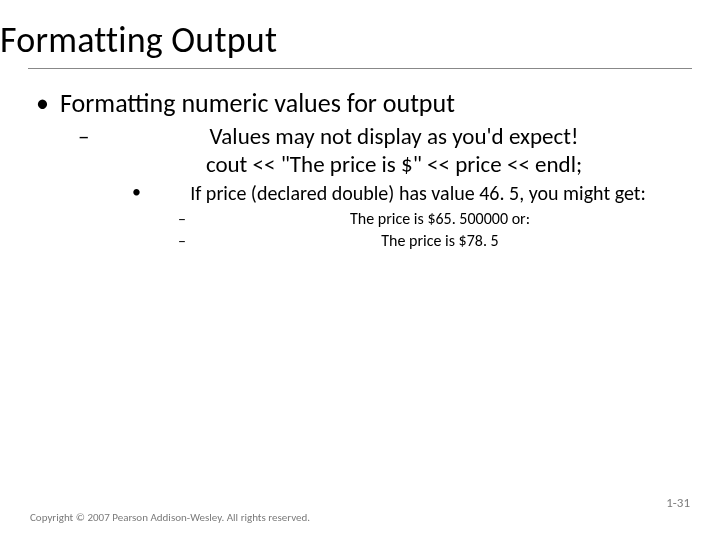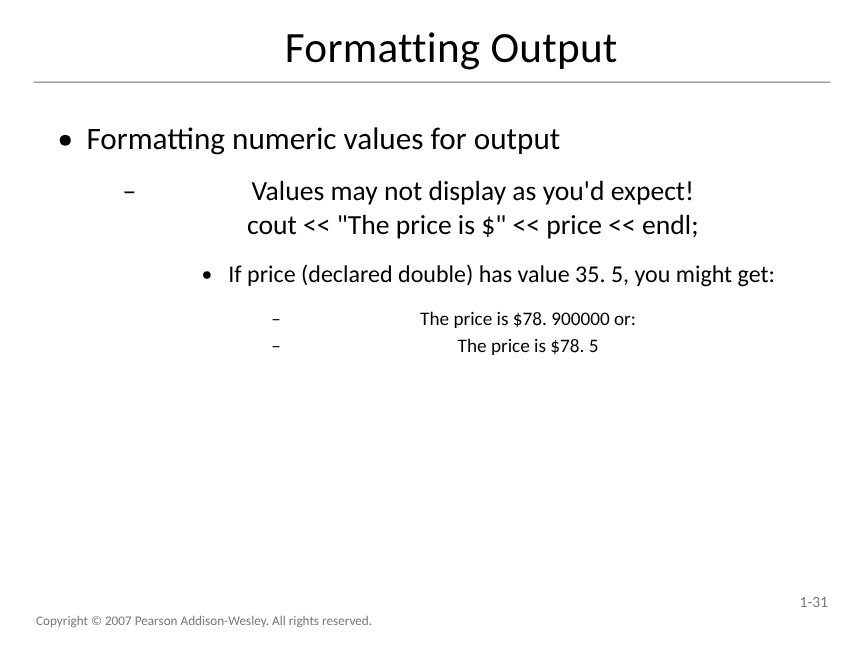--- a/index.html
+++ b/index.html
@@ -12,40 +12,39 @@
     color: #000;
     overflow: hidden;
   }
   .slide {
     position: relative;
     width: 720px;
     height: 540px;
     box-sizing: border-box;
   }
   .title {
-    text-align: center;
+    text-align: left;
     font-size: 36px;
     font-weight: 400;
     padding-top: 18px;
     padding-bottom: 6px;
     letter-spacing: 0.2px;
-    margin-left: 32px;
   }
   .title-rule {
     border: none;
     border-top: 1px solid #888;
     margin: 0 28px 10px 28px;
   }
   .content {
     padding: 8px 36px 0 36px;
   }
   ul {
     list-style: none;
     padding: 0;
-    margin: 12px;
+    margin: 0;
   }
   li {
     position: relative;
   }
   
   .lvl1 > li {
     font-size: 26px;
     line-height: 1.25;
     padding-left: 24px;
     margin-bottom: 6px;
@@ -136,24 +135,24 @@
   <div class="content">
     <ul class="lvl1">
       <li>
         <span>Formatting numeric values for output</span>
         <ul class="lvl2">
           <li>
             <span>Values may not display as you'd expect!</span><br>
             <span>cout &lt;&lt; "The price is $" &lt;&lt; price &lt;&lt; endl;</span>
             <ul class="lvl3">
               <li>
-                <span>If price (declared double) has value 35. 5, you might get:</span>
+                <span>If price (declared double) has value 46. 5, you might get:</span>
                 <ul class="lvl4">
                   <li>
-                    <span>The price is $78. 900000   or:</span>
+                    <span>The price is $65. 500000   or:</span>
                   </li>
                   <li>
                     <span>The price is $78. 5</span>
                   </li>
                 </ul>
               </li>
             </ul>
           </li>
         </ul>
       </li>

